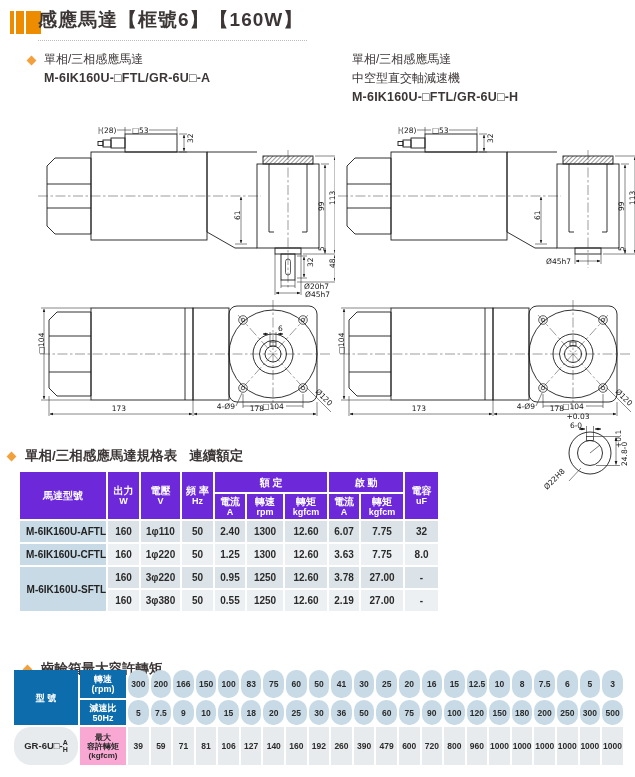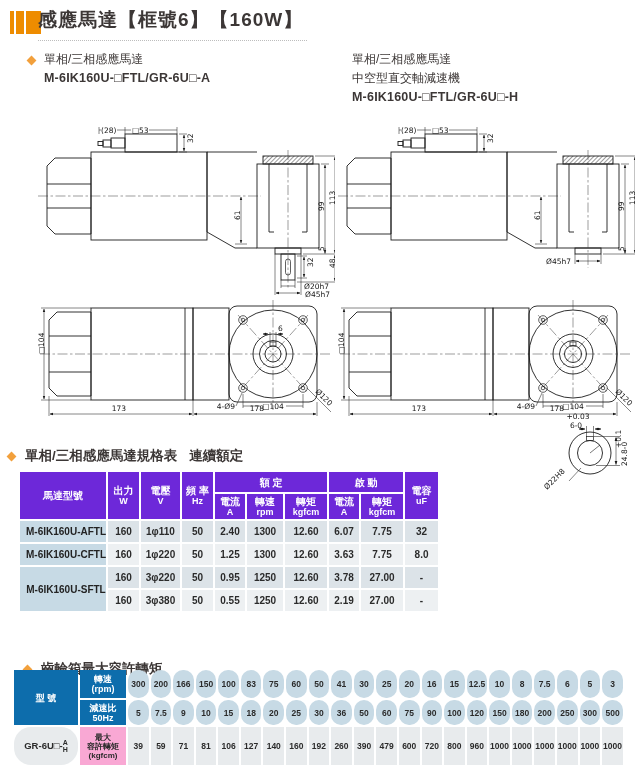--- a/index.html
+++ b/index.html
@@ -33,21 +33,21 @@
   
   table{border-collapse:separate;border-spacing:2px;table-layout:fixed;}
   td,th{padding:0;text-align:center;vertical-align:middle;overflow:hidden;}
   .spec{left:18px;top:470px;width:400px;}
   .spec th{background:#6d28d9;color:#ffffff;font-weight:bold;font-size:10px;line-height:11px;}
   .spec th span{display:block;}
   .spec th .u{font-size:9px;font-weight:bold;}
   .spec .hr1 th{height:20px;}
   .spec .hr2 th{height:25px;}
   .spec td{font-size:10px;font-weight:bold;color:#2b2b2b;height:21px;}
-  .spec td.mcell{background:#c7dae5;text-align:center;padding-left:6px;font-size:10px;color:#232323;}
+  .spec td.mcell{background:#c7dae5;text-align:right;padding-left:6px;font-size:10px;color:#232323;}
   .spec tr.dark td{background:#dce3e8;}
   .spec tr.light td{background:#edf0f2;}
   .spec tr.dark td.mcell,.spec tr.light td.mcell{background:#c7dae5;}
   
   .gear{left:12px;top:668px;width:613px;}
   .gear td{font-size:8.5px;font-weight:bold;color:#2b2b2b;}
   .gear td.bluehead{background:#0d6dac;color:#ffffff;font-size:9px;line-height:10px;}
   .gear td.bluehead span{display:block;}
   .gear tr.r1 td{height:28px;}
   .gear tr.r2 td{height:25px;}

